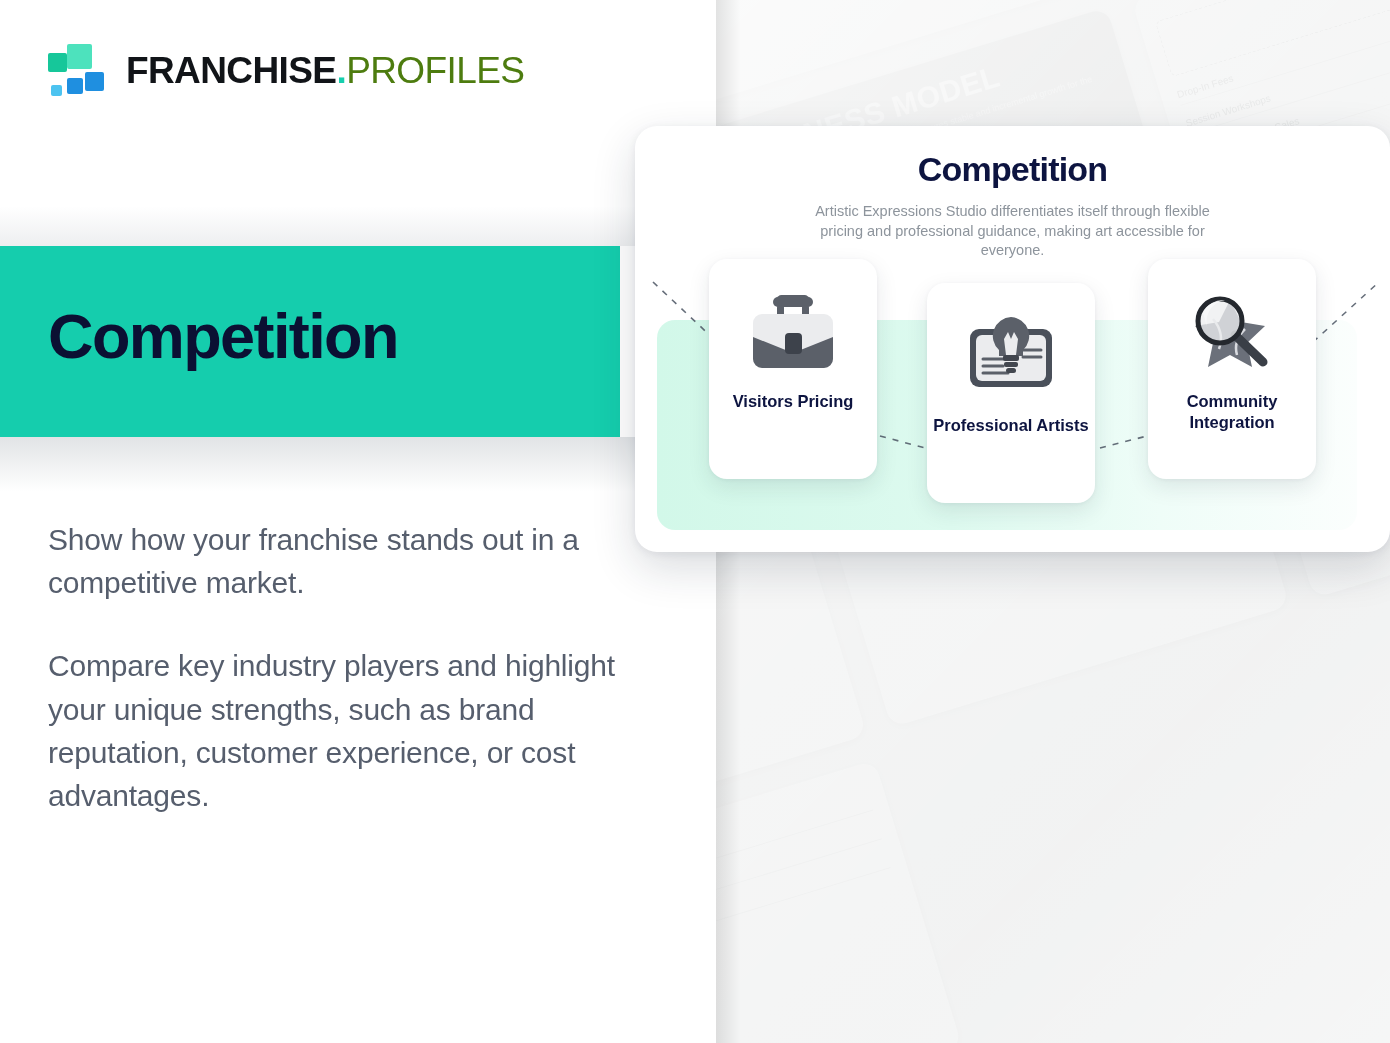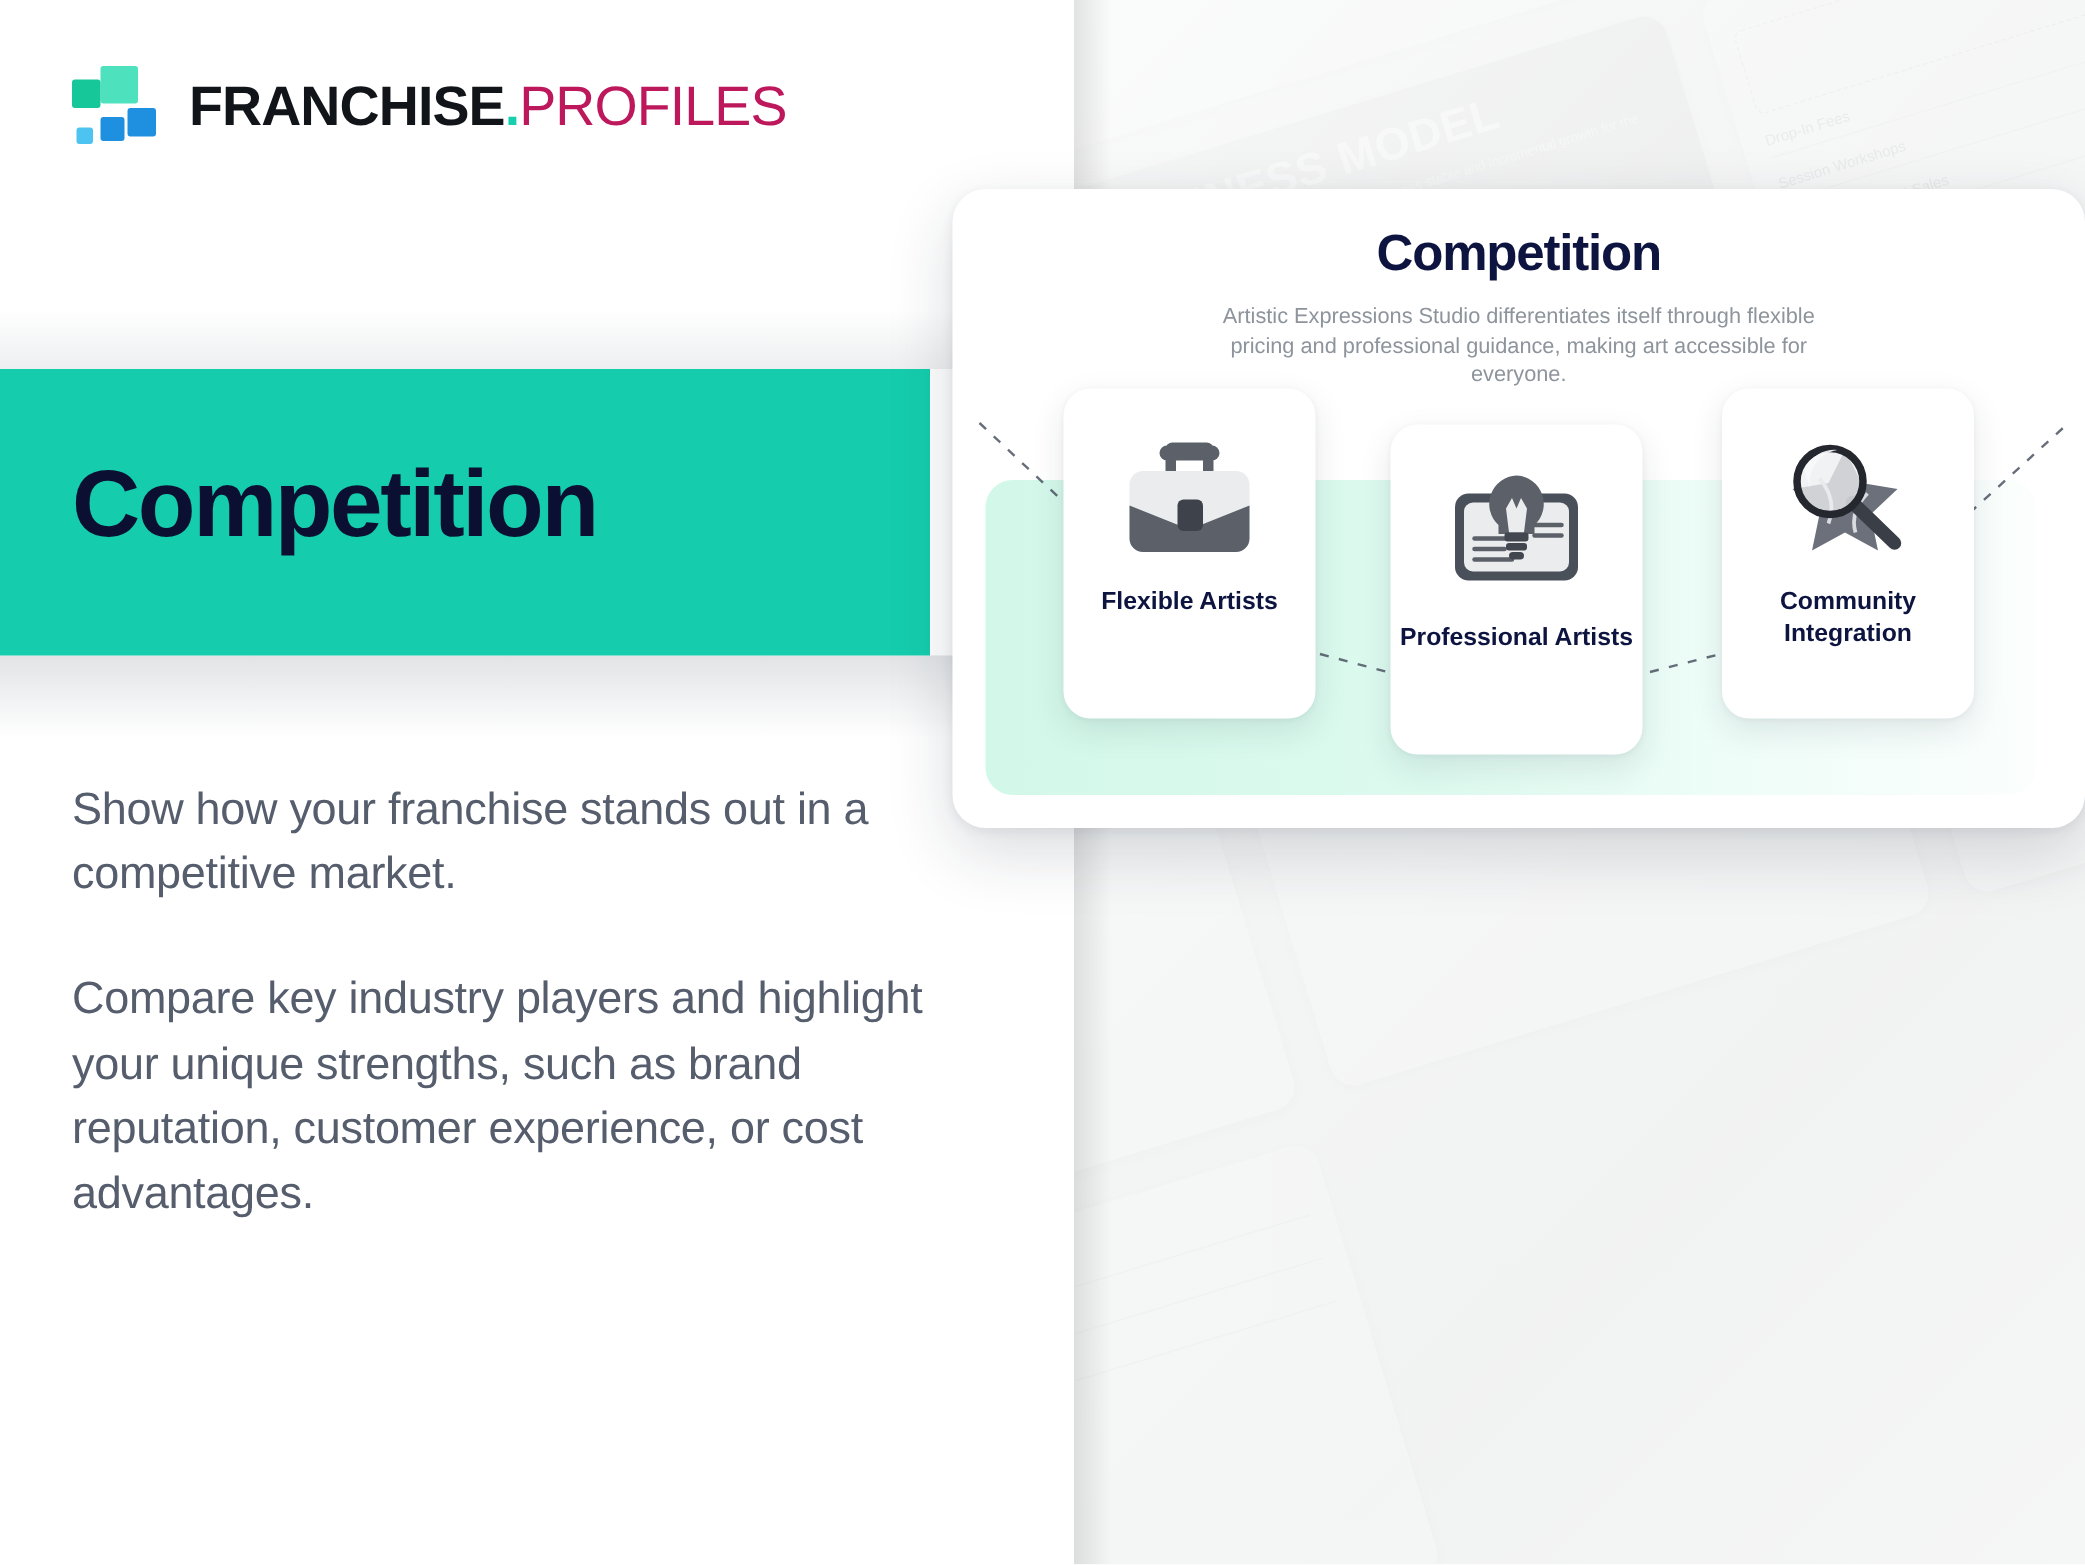--- a/index.html
+++ b/index.html
@@ -75,21 +75,21 @@
     background:linear-gradient(to bottom, rgba(120,130,140,.22) 0%, rgba(120,130,140,0) 100%);
     pointer-events:none;
   }
 
   .logo-wrap { position:absolute; left:48px; top:44px; display:flex; align-items:center; gap:22px; }
   .logo-mark { position:relative; width:56px; height:52px; }
   .logo-mark i { position:absolute; display:block; border-radius:2px; }
   .logo-text { font-size:37px; letter-spacing:-.6px; white-space:nowrap; line-height:1; }
   .logo-text .b { font-weight:bold; color:#111418; }
   .logo-text .dot { font-weight:bold; color:#16cfae; }
-  .logo-text .l { font-weight:300; color:#be185d; }
+  .logo-text .l { font-weight:300; color:#4d7c0f; }
 
   .teal-band {
     position:absolute; left:0; top:246px; width:620px; height:191px;
     background:#15cdad;
   }
   .teal-title {
     position:absolute; left:48px; top:305px;
     font-size:63px; font-weight:bold; color:#0b1033; letter-spacing:-1.6px; line-height:1;
   }
 
@@ -271,21 +271,21 @@
         <svg width="98" height="88" viewBox="0 0 98 88">
           <rect x="33" y="6" width="32" height="9" rx="4.5" fill="#5b6069"></rect>
           <rect x="29" y="8" width="40" height="10" rx="5" fill="#5b6069"></rect>
           <rect x="33" y="16" width="7" height="12" rx="2.5" fill="#5b6069"></rect>
           <rect x="58" y="16" width="7" height="12" rx="2.5" fill="#5b6069"></rect>
           <rect x="9" y="25" width="80" height="54" rx="9" fill="#ebecee"></rect>
           <path d="M9 48 L49 64 L89 48 L89 70 a9 9 0 0 1 -9 9 H18 a9 9 0 0 1 -9 -9 Z" fill="#5b6069"></path>
           <rect x="41" y="44" width="17" height="21" rx="4" fill="#3d424b"></rect>
         </svg>
       </div>
-      <div class="flbl">Flexible Artists</div>
+      <div class="flbl">Visitors Pricing</div>
     </div>
 
     <div class="feat feat-1">
       <div class="ico">
         <svg width="98" height="88" viewBox="0 0 98 88">
           <rect x="8" y="16" width="82" height="58" rx="9" fill="#4a505a"></rect>
           <rect x="14" y="22" width="70" height="46" rx="6" fill="#ebecee"></rect>
           <g stroke="#5b6069" stroke-width="3" stroke-linecap="round">
             <line x1="21" y1="46" x2="45" y2="46"></line>
             <line x1="21" y1="53" x2="41" y2="53"></line>

